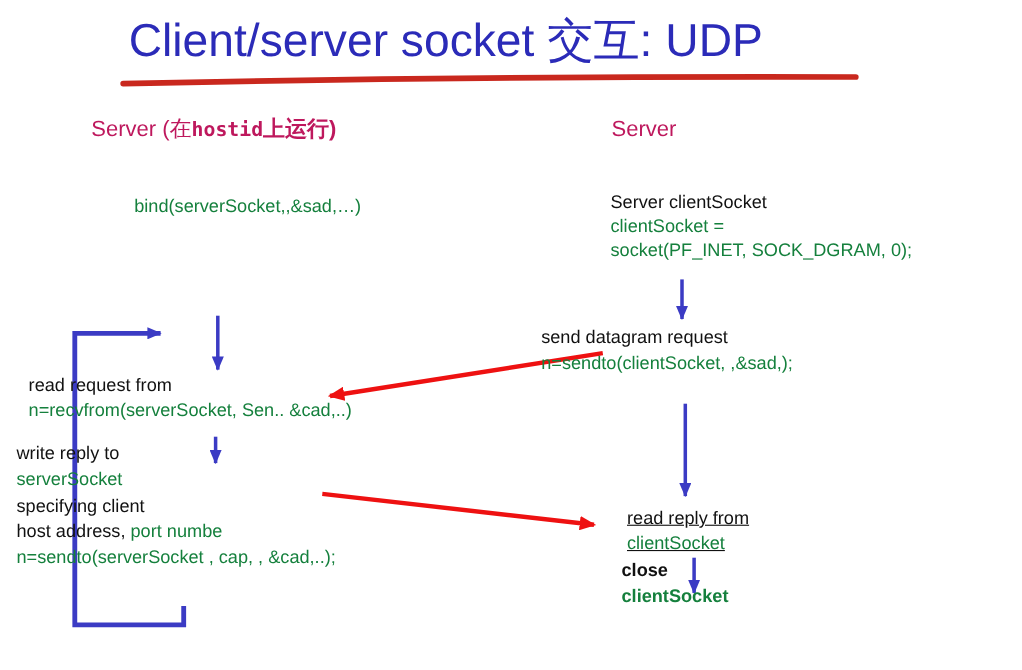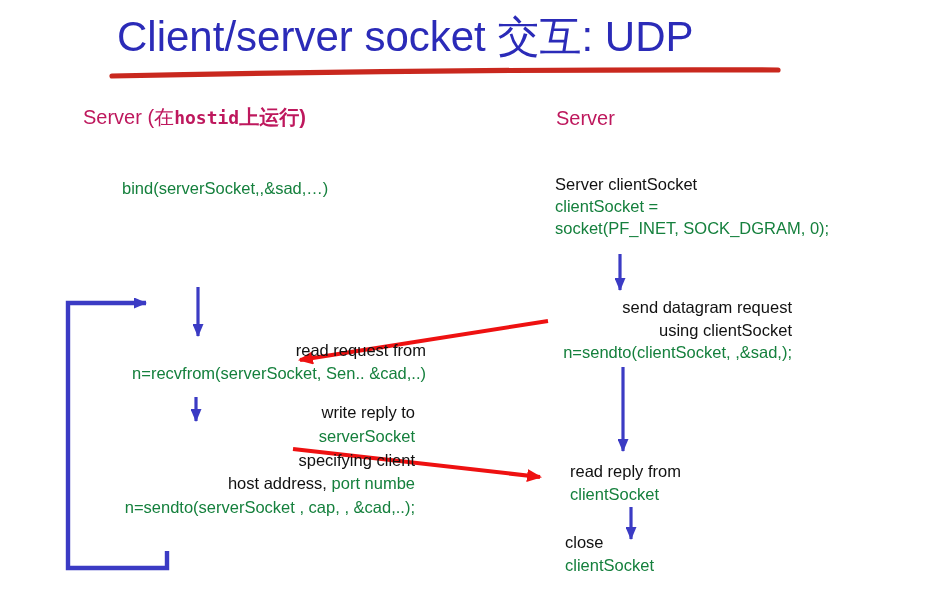--- a/index.html
+++ b/index.html
@@ -6,30 +6,30 @@
   #page{position:relative;width:860px;height:609px;background:#ffffff;overflow:hidden;
         font-family:"Liberation Sans",sans-serif;color:#111;}
   #arrow-layer{position:absolute;left:0;top:0;width:929px;height:609px;}
   .abs{position:absolute;}
   .title{left:117px;top:14px;font-size:42px;line-height:1.1;color:#2b2bb8;white-space:nowrap;}
   .title .cn{font-family:"DejaVu Serif",serif;}
   .hdr{font-size:20px;color:#be185d;white-space:nowrap;}
   .hdr .mono{font-family:"DejaVu Sans Mono",monospace;font-weight:bold;font-size:18px;}
   .hdr .cnbold{font-weight:bold;}
   .blk{font-size:16.5px;line-height:22.4px;white-space:nowrap;}
-  .ctr{text-align:right;}
+  .ctr{text-align:left;}
   .red{color:#15803d;}
   .monox{font-family:"DejaVu Sans Mono",monospace;font-weight:bold;font-size:15px;}
   .s1{left:122px;top:177px;}
   .s2{left:26px;top:339px;width:400px;line-height:23px;}
   .s3{left:15px;top:401px;width:400px;line-height:23.8px;}
   .c1{left:555px;top:174px;line-height:21.8px;}
   .c2{left:492px;top:296px;width:300px;line-height:22.5px;}
-  .c3{left:570px;top:460px;line-height:23px;}
-  .c4{left:565px;top:531px;line-height:22.5px;}
+  .c3{left:570px;top:460px;line-height:23px;text-decoration:underline;}
+  .c4{left:565px;top:508px;line-height:22.5px;font-weight:bold;}
 </style>
 </head>
 <body>
 
 <div id="page">
 
   <svg id="arrow-layer" viewBox="0 0 929 609" xmlns="http://www.w3.org/2000/svg">
     <defs>
       <marker id="bhead" markerUnits="userSpaceOnUse" markerWidth="13" markerHeight="11" refX="12" refY="5.5" orient="auto">
         <path d="M0,0 L13,5.5 L0,11 Z" fill="#3b3bc4"></path>
@@ -78,21 +78,20 @@
   </div>
 
   <div class="abs blk c1">
     <div>Server clientSocket</div>
     <div class="red">clientSocket =</div>
     <div class="red">socket(PF_INET, SOCK_DGRAM, 0);</div>
   </div>
 
   <div class="abs blk ctr c2">
     <div>send datagram request</div>
-    <div>using clientSocket</div>
     <div class="red">n=sendto(clientSocket, ,&amp;sad,);</div>
   </div>
 
   <div class="abs blk c3">
     <div>read reply from</div>
     <div class="red">clientSocket</div>
   </div>
 
   <div class="abs blk c4">
     <div>close</div>

